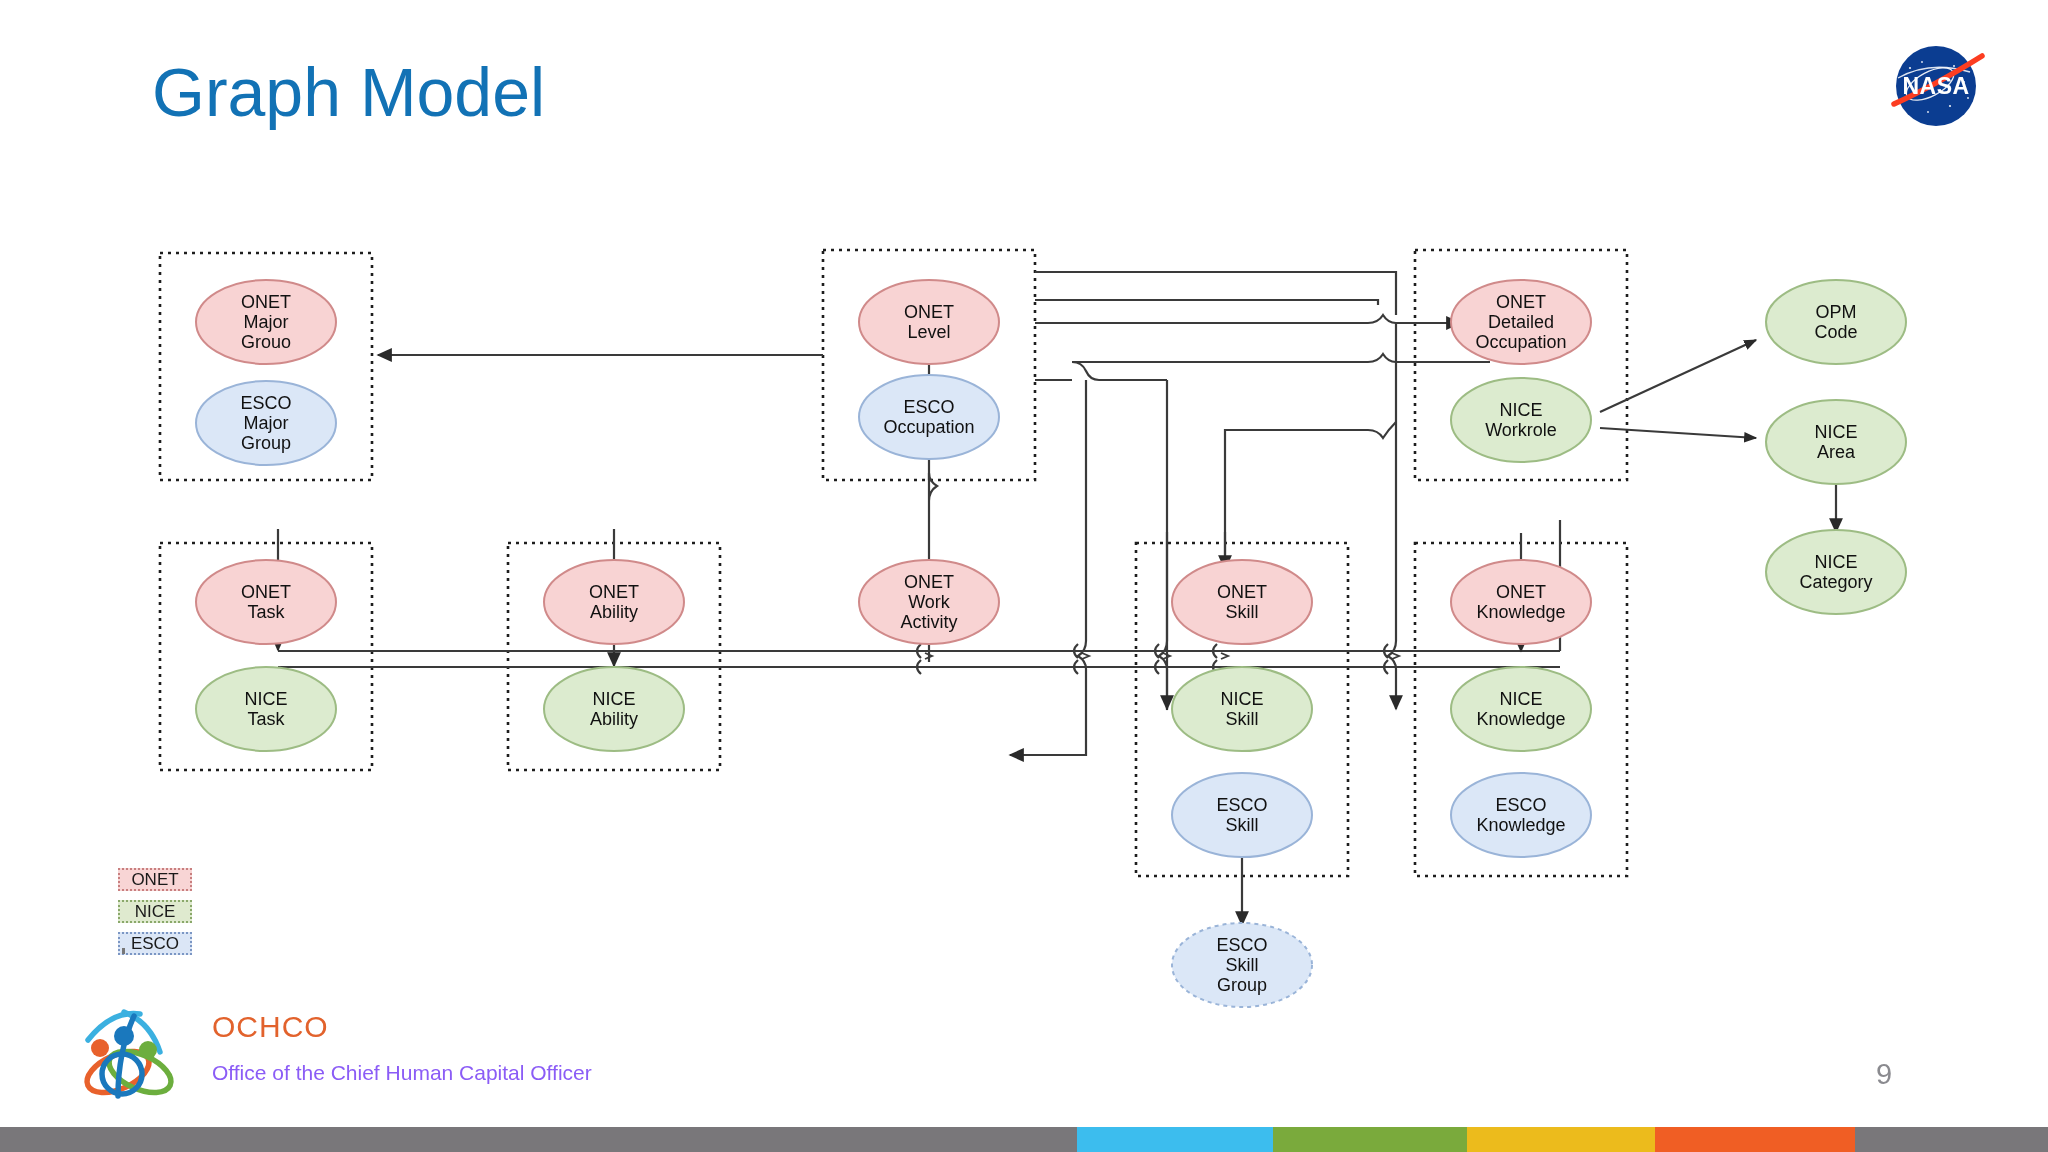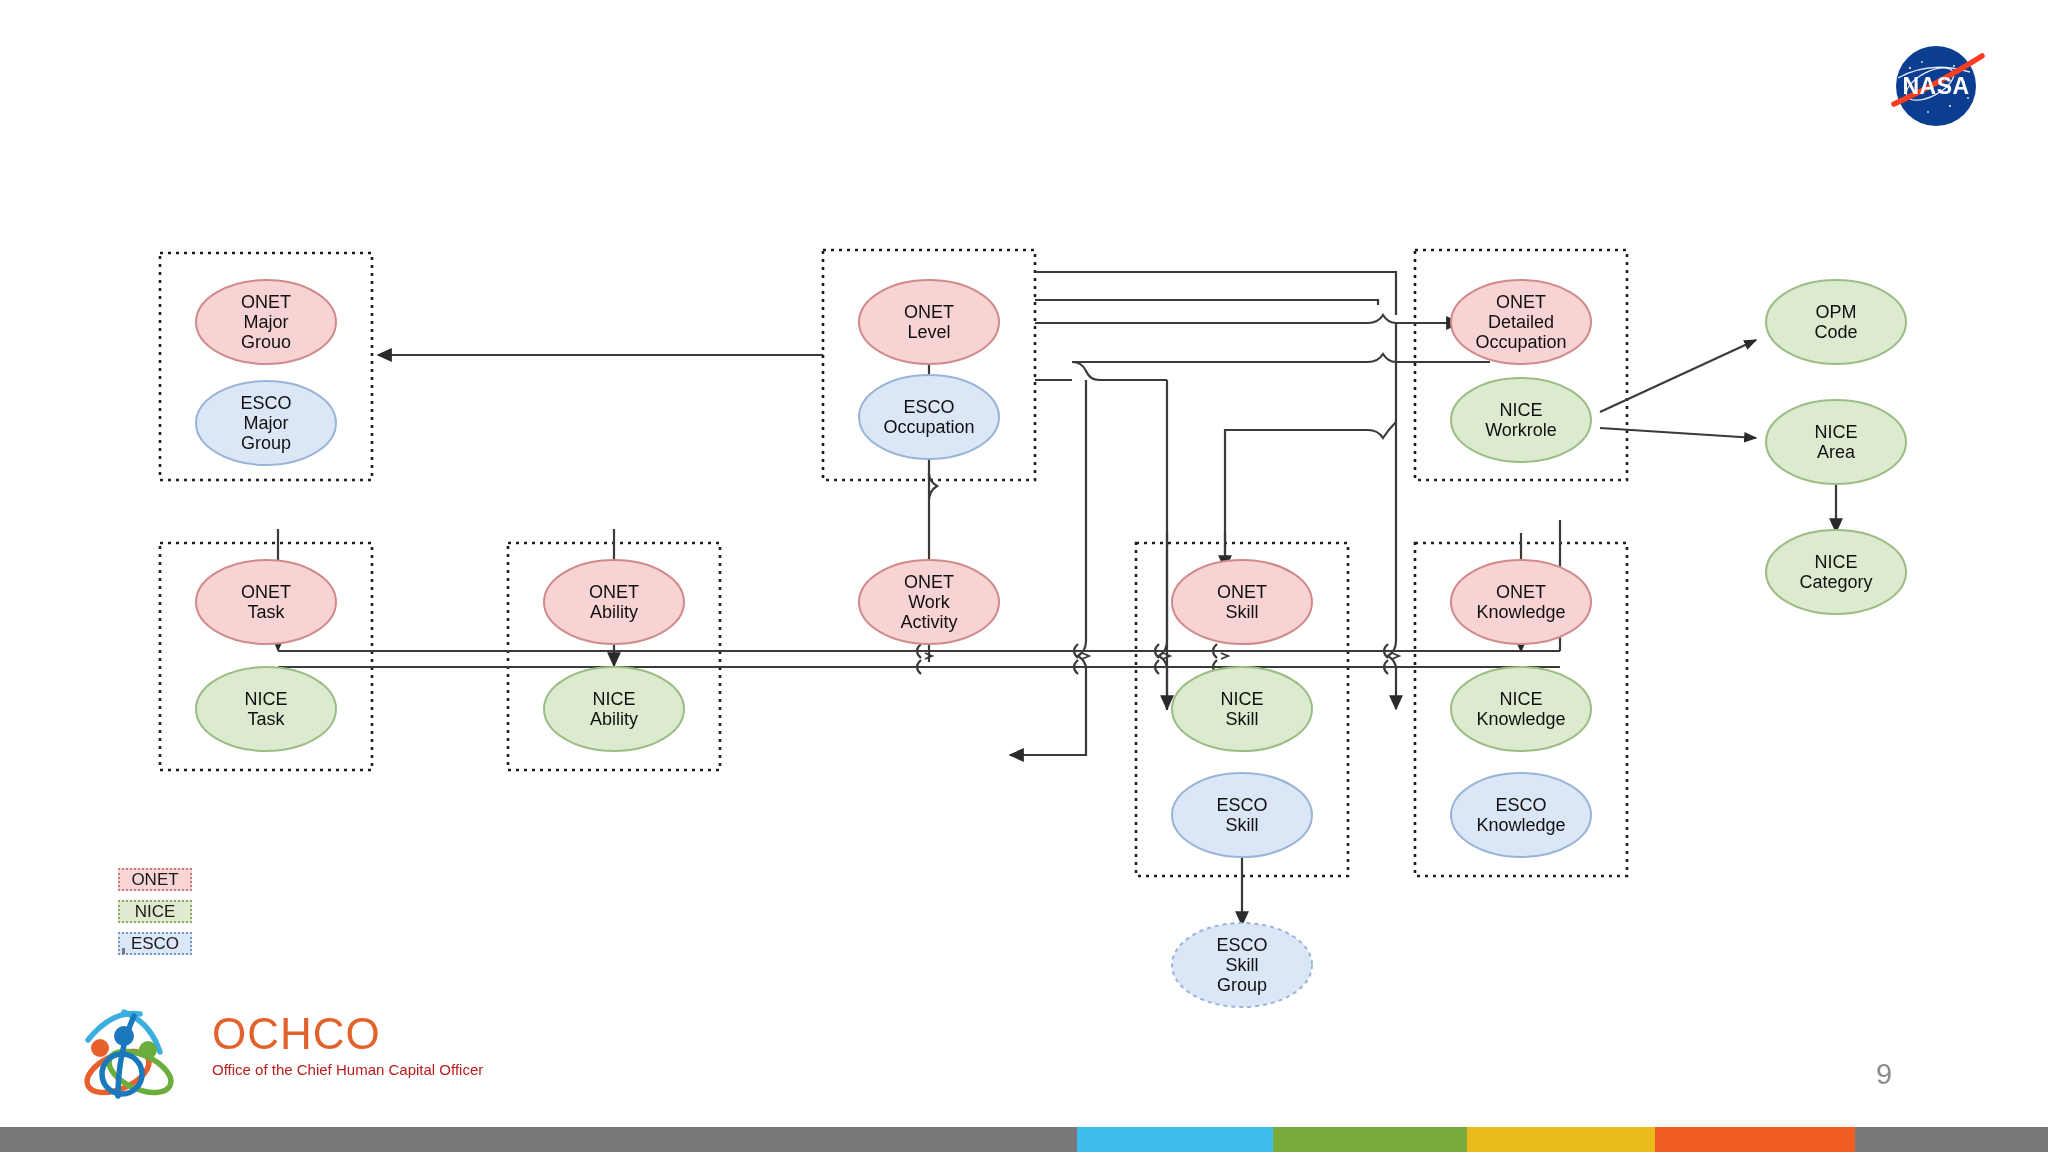--- a/index.html
+++ b/index.html
@@ -10,43 +10,44 @@
 
   #page-title{position:absolute;left:152px;top:58px;font-size:68px;color:#1272b5;
               font-weight:400;letter-spacing:0px;line-height:1.0;white-space:nowrap;}
 
   #nasa-logo{position:absolute;left:1884px;top:42px;width:104px;height:88px;}
 
   #diagram{position:absolute;left:0px;top:150px;width:2048px;height:880px;}
 
   
   #ochco-logo{position:absolute;left:78px;top:1000px;width:110px;height:108px;}
-  #ochco-word{position:absolute;left:212px;top:1012px;font-size:44px;color:#e2622c;
+  #ochco-word{position:absolute;left:212px;top:1012px;font-size:30px;color:#e2622c;
               letter-spacing:1px;line-height:1;}
-  #ochco-sub{position:absolute;left:212px;top:1062px;font-size:15px;color:#b91c1c;
+  #ochco-sub{position:absolute;left:212px;top:1062px;font-size:21px;color:#8b5cf6;
              line-height:1;white-space:nowrap;}
   #page-number{position:absolute;left:1876px;top:1058px;font-size:29px;color:#8a8a8f;}
 
   #bottom-bar{position:absolute;left:0;top:1127px;width:2048px;height:25px;display:flex;}
   #bottom-bar > div{height:100%;}
 
   
   #legend{position:absolute;left:118px;top:868px;width:170px;}
   .legend-item{width:74px;height:23px;margin-bottom:9px;display:flex;align-items:center;
                justify-content:center;font-size:17px;color:#1a1a1a;box-sizing:border-box;}
   .lg-onet{background:#f8d5d5;border:2px dotted #c87f7f;}
   .lg-nice{background:#dfeacf;border:2px dotted #8aa86a;}
   .lg-esco{background:#dbe6f6;border:2px dotted #7b96c4;}
   #legend-dot{position:absolute;left:122px;top:948px;width:3px;height:6px;background:#777;}
 </style>
 </head>
 <body>
 
 <div id="slide">
 
+  <div id="page-title">Graph Model</div>
 
   <svg id="nasa-logo" viewBox="0 0 104 88">
     <circle cx="52" cy="44" r="40" fill="#0b3d91"></circle>
     <path d="M14 36 Q 46 18 86 30" stroke="#ffffff" stroke-width="1.4" fill="none" opacity="0.85"></path>
     <ellipse cx="46" cy="42" rx="26" ry="12" fill="none" stroke="#ffffff" stroke-width="1.3" transform="rotate(-28 46 42)" opacity="0.9"></ellipse>
     <g fill="#ffffff" opacity="0.9">
       <circle cx="26" cy="26" r="1.1"></circle>
         <circle cx="38" cy="20" r="0.9"></circle>
       <circle cx="70" cy="24" r="1"></circle>
         <circle cx="80" cy="40" r="0.9"></circle>

